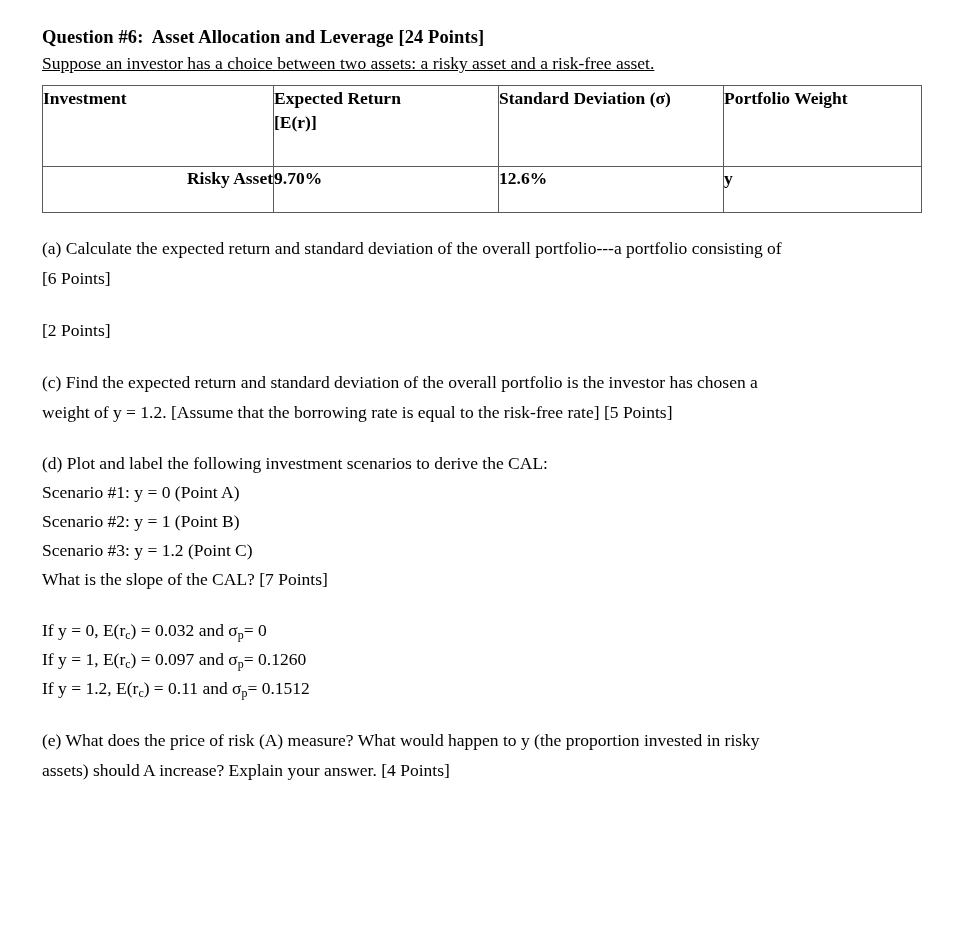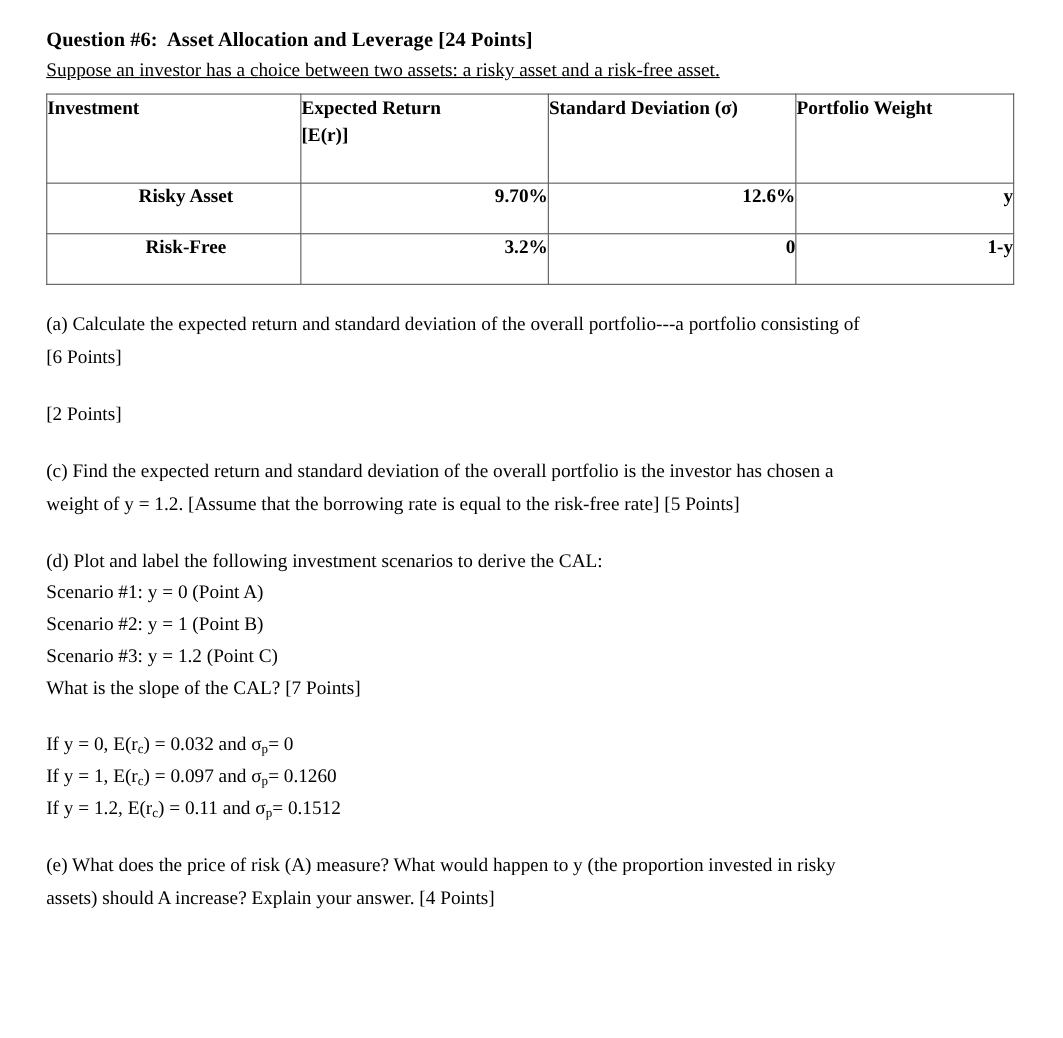--- a/index.html
+++ b/index.html
@@ -64,25 +64,25 @@
     height: 80px;
     padding: 8px 0 0 10px;
     text-align: left;
     line-height: 24px;
   }
   .hdr-cell .l2 { display: block; }
 
   .body-cell {
     height: 45px;
     padding: 7px 0 0 0;
-    text-align: right;
+    text-align: left;
     line-height: 22px;
   }
   .body-cell.name-cell {
-    text-align: center;
+    text-align: right;
     padding-left: 22px;
   }
 
   sub {
     font-size: 0.68em;
     vertical-align: -0.22em;
     line-height: 0;
   }
 
   
@@ -138,26 +138,20 @@
         </th>
       </tr>
     </thead>
     <tbody>
       <tr>
         <td class="body-cell name-cell">Risky Asset</td>
         <td class="body-cell">9.70%</td>
         <td class="body-cell">12.6%</td>
         <td class="body-cell">y</td>
       </tr>
-      <tr>
-        <td class="body-cell name-cell">Risk-Free</td>
-        <td class="body-cell">3.2%</td>
-        <td class="body-cell">0</td>
-        <td class="body-cell">1-y</td>
-      </tr>
     </tbody>
   </table>
 
   <div class="para blk">
     <span class="line">(a)  Calculate the expected return and standard deviation of the overall portfolio---a portfolio consisting of</span>
     <span class="line">[6 Points]</span>
   </div>
 
   <div class="para blk-tight">
     <span class="line">[2 Points]</span>

